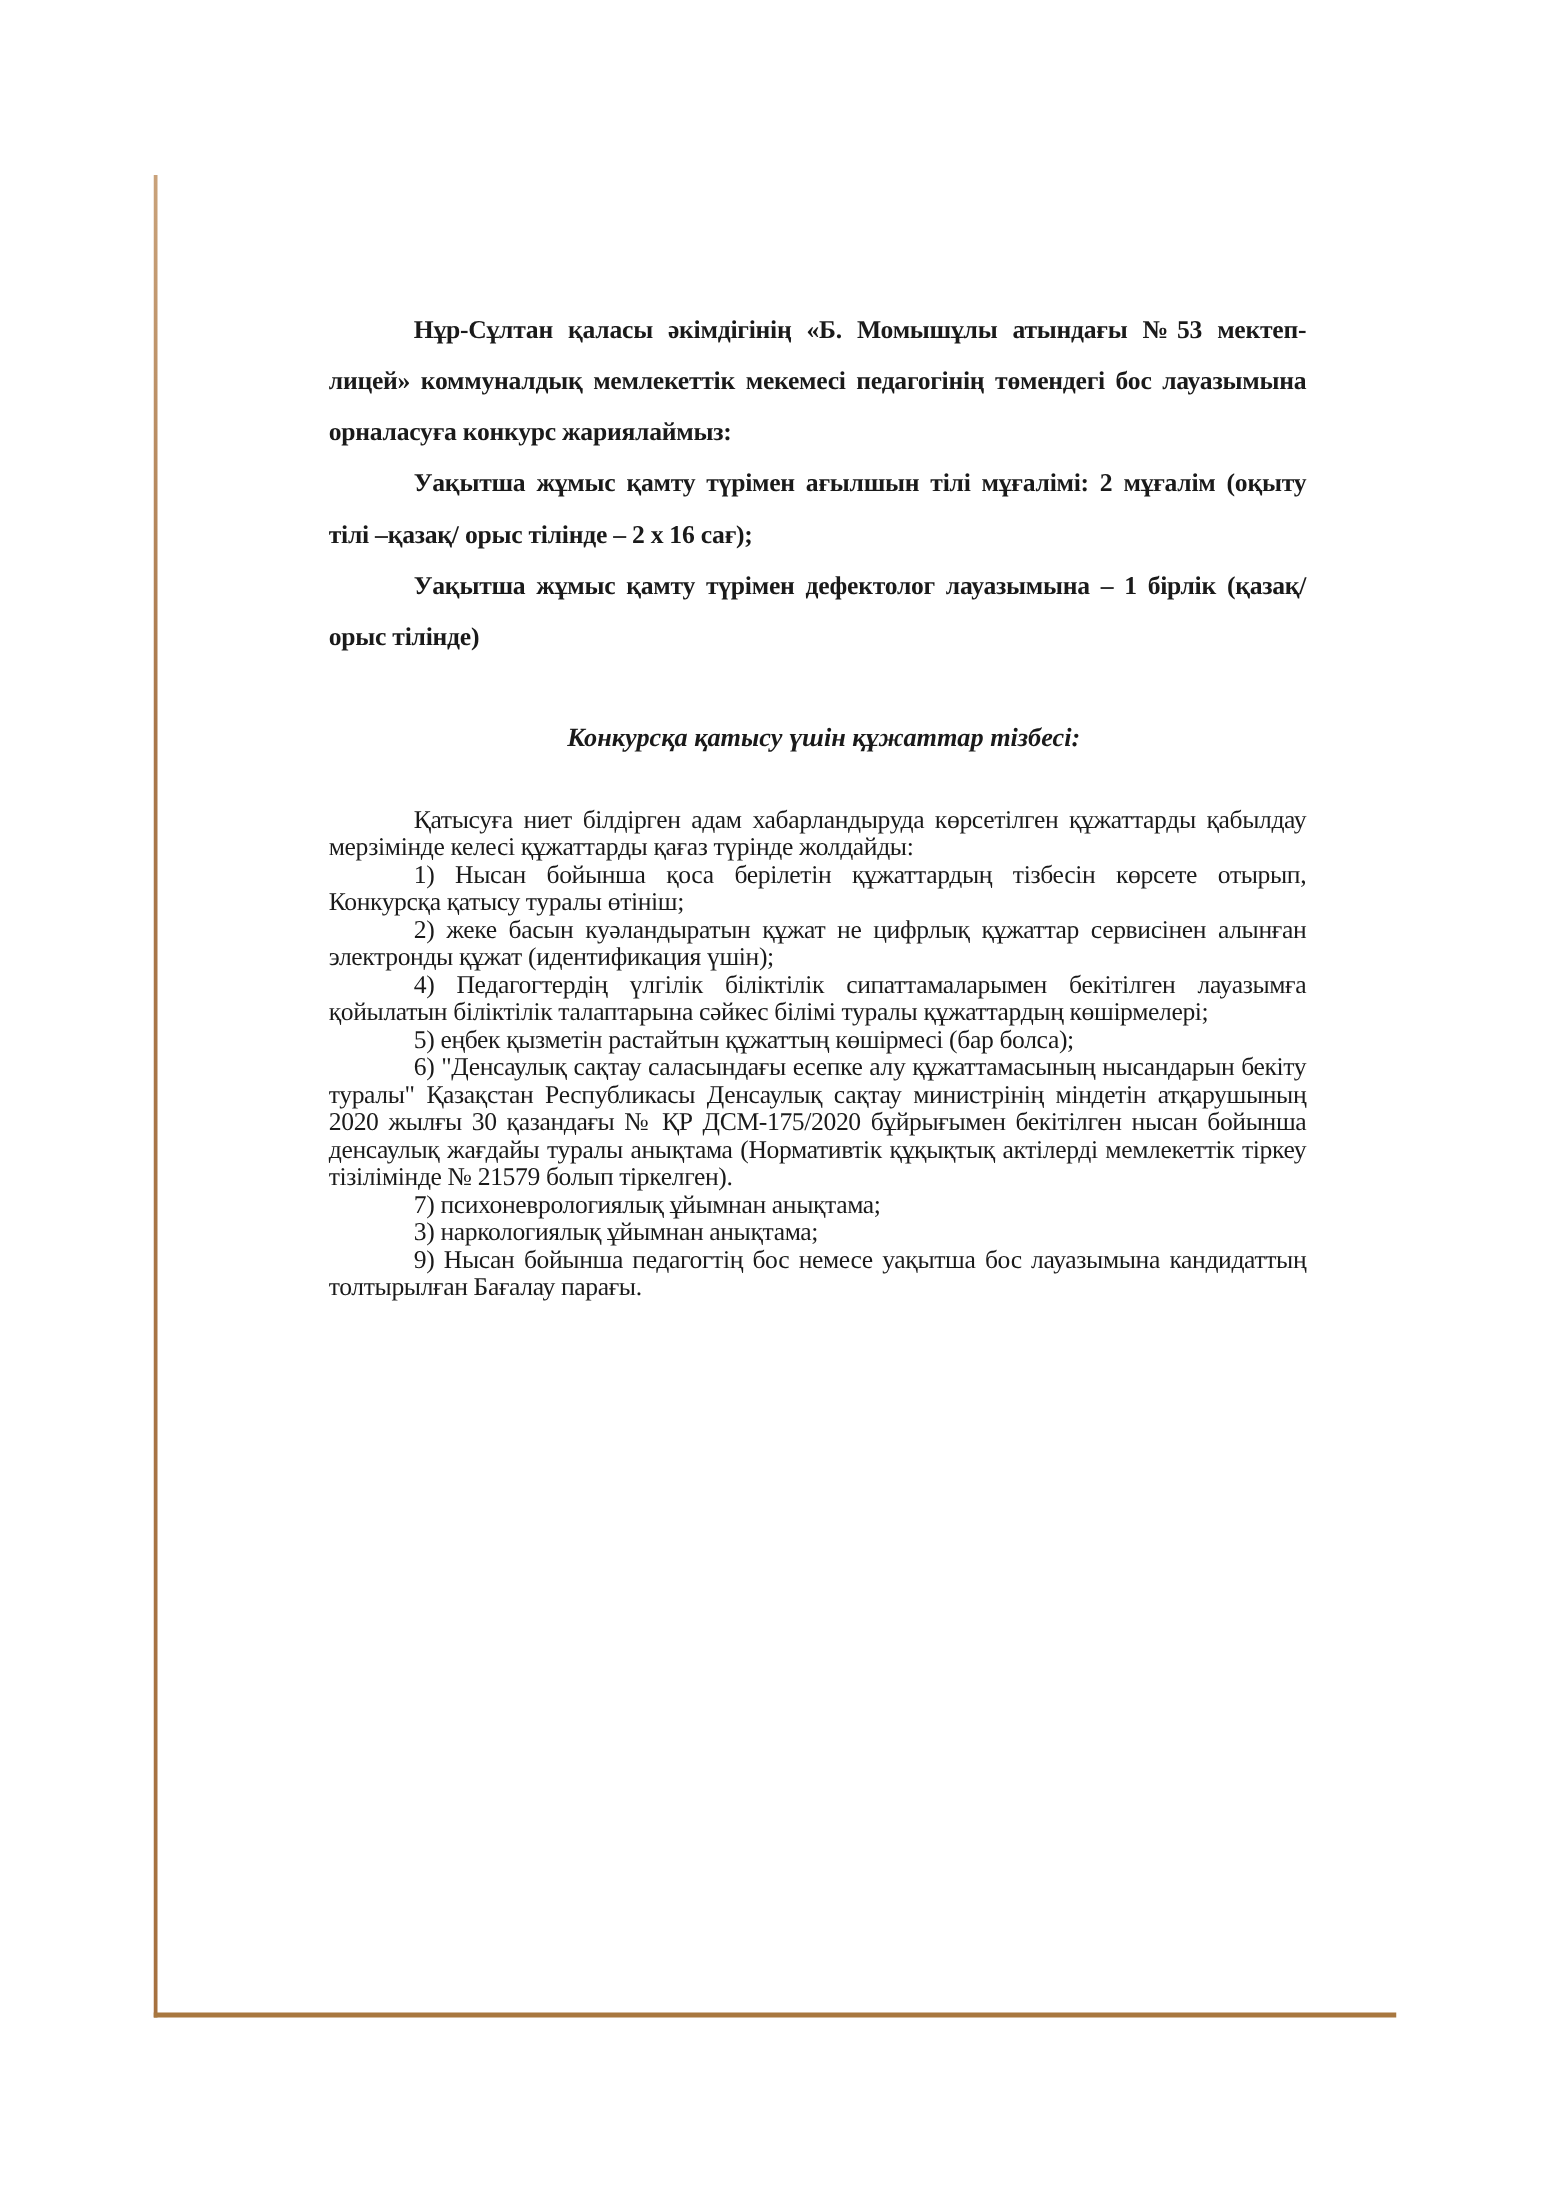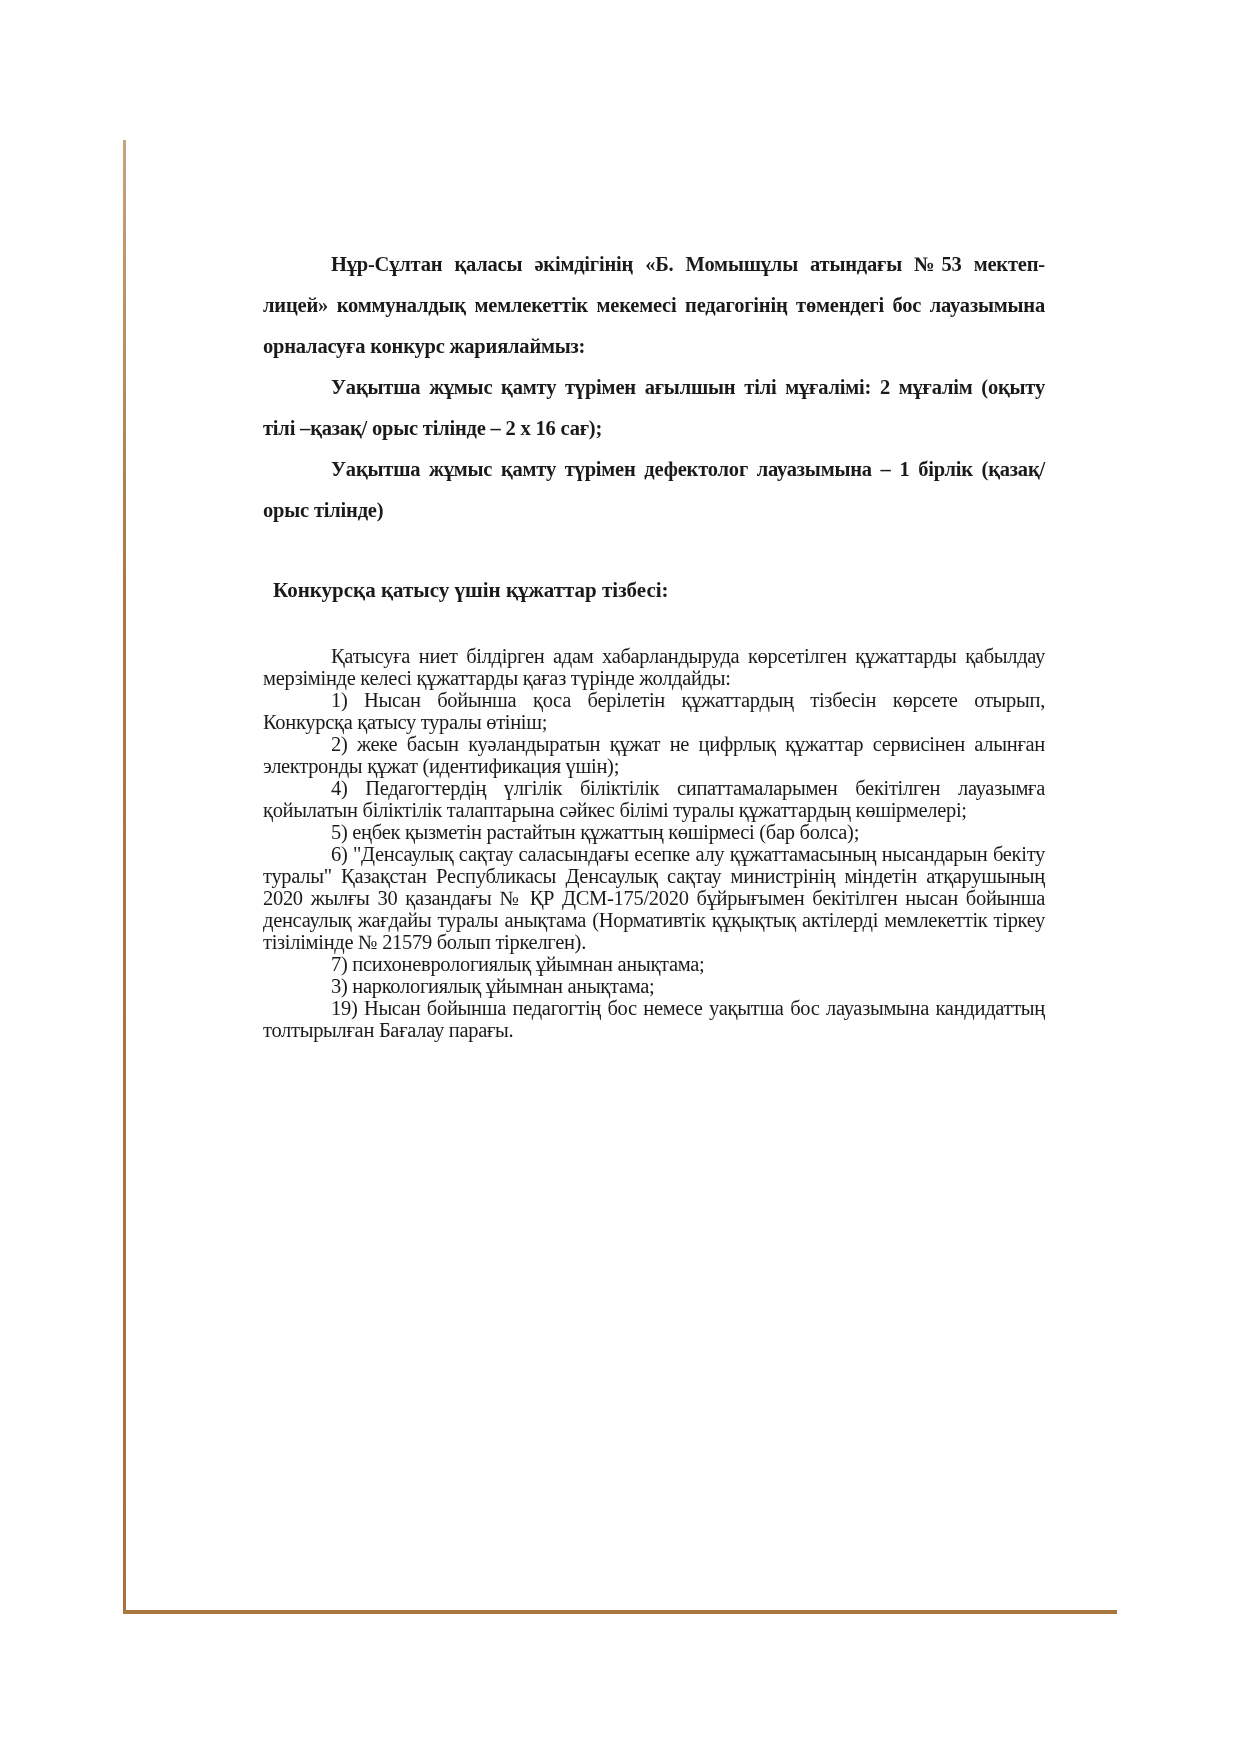--- a/index.html
+++ b/index.html
@@ -16,22 +16,23 @@
     background: #a8773f;
   }
   .page-content { position: absolute; left: 263px; top: 244px; width: 782px; }
 
   .header-block { font-weight: bold; font-size: 20.5px; line-height: 41px; letter-spacing: -0.2px; }
   .header-block p { margin: 0; }
   .header-block .indent { text-indent: 68px; }
   .header-block .justify { text-align: justify; text-align-last: left; }
 
   .section-title {
-    margin: 44px 0 0 0; text-align: left; font-weight: bold; font-size: 21px; line-height: 30px;
+    margin: 44px 0 0 0; text-align: center; font-weight: bold; font-size: 21px; line-height: 30px;
     padding-left: 10px;
+    font-style: italic;
   }
 
   .body-block { margin-top: 40px; font-size: 20.5px; line-height: 22px; letter-spacing: -0.3px; }
   .body-block p { margin: 0; text-indent: 68px; text-align: justify; }
   .body-block p.last-left { text-align-last: left; }
 </style>
 </head>
 <body>
 
 <div class="frame-left"></div>
@@ -48,15 +49,15 @@
 
   <div class="body-block">
     <p class="last-left">Қатысуға ниет білдірген адам хабарландыруда көрсетілген құжаттарды қабылдау мерзімінде келесі құжаттарды қағаз түрінде жолдайды:</p>
     <p class="last-left">1) Нысан бойынша қоса берілетін құжаттардың тізбесін көрсете отырып, Конкурсқа қатысу туралы өтініш;</p>
     <p class="last-left">2) жеке басын куәландыратын құжат не цифрлық құжаттар сервисінен алынған электронды құжат (идентификация үшін);</p>
     <p class="last-left">4) Педагогтердің үлгілік біліктілік сипаттамаларымен бекітілген лауазымға қойылатын біліктілік талаптарына сәйкес білімі туралы құжаттардың көшірмелері;</p>
     <p class="last-left">5) еңбек қызметін растайтын құжаттың көшірмесі (бар болса);</p>
     <p class="last-left">6) "Денсаулық сақтау саласындағы есепке алу құжаттамасының нысандарын бекіту туралы" Қазақстан Республикасы Денсаулық сақтау министрінің міндетін атқарушының 2020 жылғы 30 қазандағы № ҚР ДСМ-175/2020 бұйрығымен бекітілген нысан бойынша денсаулық жағдайы туралы анықтама (Нормативтік құқықтық актілерді мемлекеттік тіркеу тізілімінде № 21579 болып тіркелген).</p>
     <p class="last-left">7) психоневрологиялық ұйымнан анықтама;</p>
     <p class="last-left">3) наркологиялық ұйымнан анықтама;</p>
-    <p class="last-left">19) Нысан бойынша педагогтің бос немесе уақытша бос лауазымына кандидаттың толтырылған Бағалау парағы.</p>
+    <p class="last-left">9) Нысан бойынша педагогтің бос немесе уақытша бос лауазымына кандидаттың толтырылған Бағалау парағы.</p>
   </div>
 </div>
 
 </body></html>

